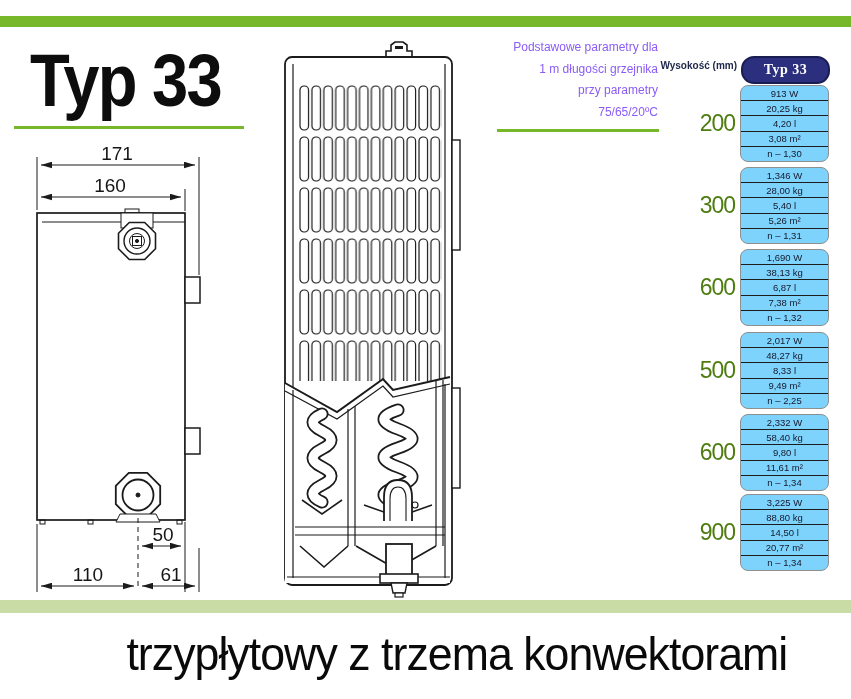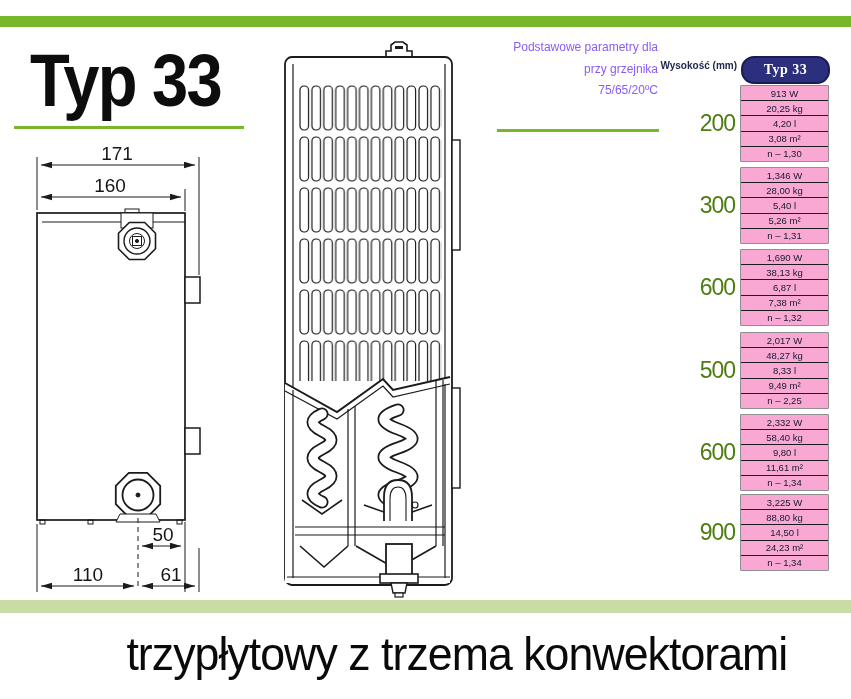--- a/index.html
+++ b/index.html
@@ -16,22 +16,22 @@
   .note-underline{left:497px;top:129px;width:162px;height:3px;background:#76b82a;}
 
   
   .wys-label{left:630px;top:60px;width:107px;text-align:right;font-size:10px;font-weight:600;color:#20294c;}
   .pill{left:741px;top:56px;width:85px;height:24px;background:#2b2f7d;border:2px solid #191d52;border-radius:13px;
         color:#fff;font-family:"Liberation Serif",serif;font-weight:bold;font-size:14px;line-height:24px;
         text-align:center;letter-spacing:.5px;}
   .tgroup{left:685px;width:145px;height:75px;}
   .theight{position:absolute;left:0;top:50%;transform:translateY(-50%);width:50px;text-align:right;
            font-size:23px;color:#4d7c0f;letter-spacing:-1px;}
-  .tcard{position:absolute;right:1px;top:0;width:87px;height:75px;background:#f9a8d4;border:1px solid #8f8f8f;
-         border-radius:1px;overflow:hidden;display:flex;flex-direction:column;}
+  .tcard{position:absolute;right:1px;top:0;width:87px;height:75px;background:#7dd3fc;border:1px solid #8f8f8f;
+         border-radius:8px;overflow:hidden;display:flex;flex-direction:column;}
   .trow{flex:1;display:flex;align-items:center;justify-content:center;font-size:9.5px;color:#15182c;
         border-top:1px solid #1c1c1c;white-space:nowrap;}
   .trow:first-child{border-top:none;}
 
   .pale-bar{left:0;top:600px;width:851px;height:13px;background:#c9dca6;}
   .caption-wrap{left:0;top:626px;width:805px;text-align:right;}
   .caption{display:inline-block;font-size:47px;color:#0a0a0a;letter-spacing:-1px;
            transform:scaleX(.95);transform-origin:center top;white-space:nowrap;}
 
   svg text{font-family:"Liberation Sans",sans-serif;}
@@ -41,21 +41,22 @@
 
 <div class="page">
 
   <div class="abs top-bar"></div>
 
   <div class="abs title">Typ 33</div>
   <div class="abs title-underline"></div>
 
   <div class="abs note">
     <div>Podstawowe parametry dla</div>
-    <div>przy grzejnika</div>
+    <div>1 m długości grzejnika</div>
+    <div>przy parametry</div>
     <div>75/65/20ºC</div>
   </div>
   <div class="abs note-underline"></div>
 
   <svg class="abs" style="left:10px;top:140px;" width="220" height="460" viewBox="10 140 220 460">
     <defs>
       <marker id="arr" viewBox="0 0 10 6" refX="10" refY="3" markerWidth="11" markerHeight="7" orient="auto-start-reverse">
           <path d="M0,0 L10,3 L0,6 z" fill="#1b1b1b"></path>
         </marker>
     </defs>
@@ -228,21 +229,21 @@
       <div class="trow">n – 1,34</div>
     </div>
   </div>
 
   <div class="abs tgroup" style="top:494px">
     <div class="theight">900</div>
     <div class="tcard">
       <div class="trow">3,225 W</div>
       <div class="trow">88,80 kg</div>
       <div class="trow">14,50 l</div>
-      <div class="trow">24,23 m²</div>
+      <div class="trow">20,77 m²</div>
       <div class="trow">n – 1,34</div>
     </div>
   </div>
 
   <div class="abs pale-bar"></div>
   <div class="abs caption-wrap">
     <span class="caption">trzypłytowy z trzema konwektorami</span>
   </div>
 
 </div>

